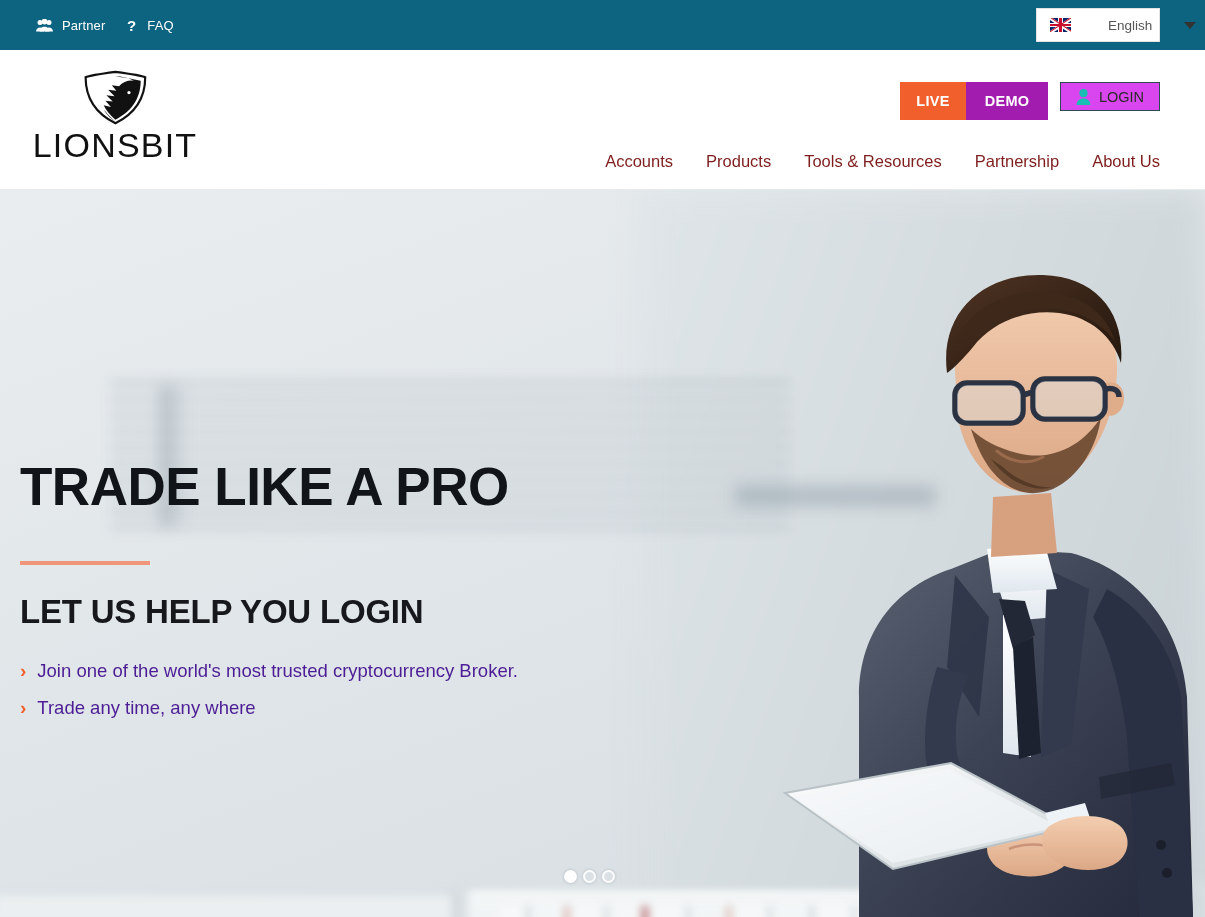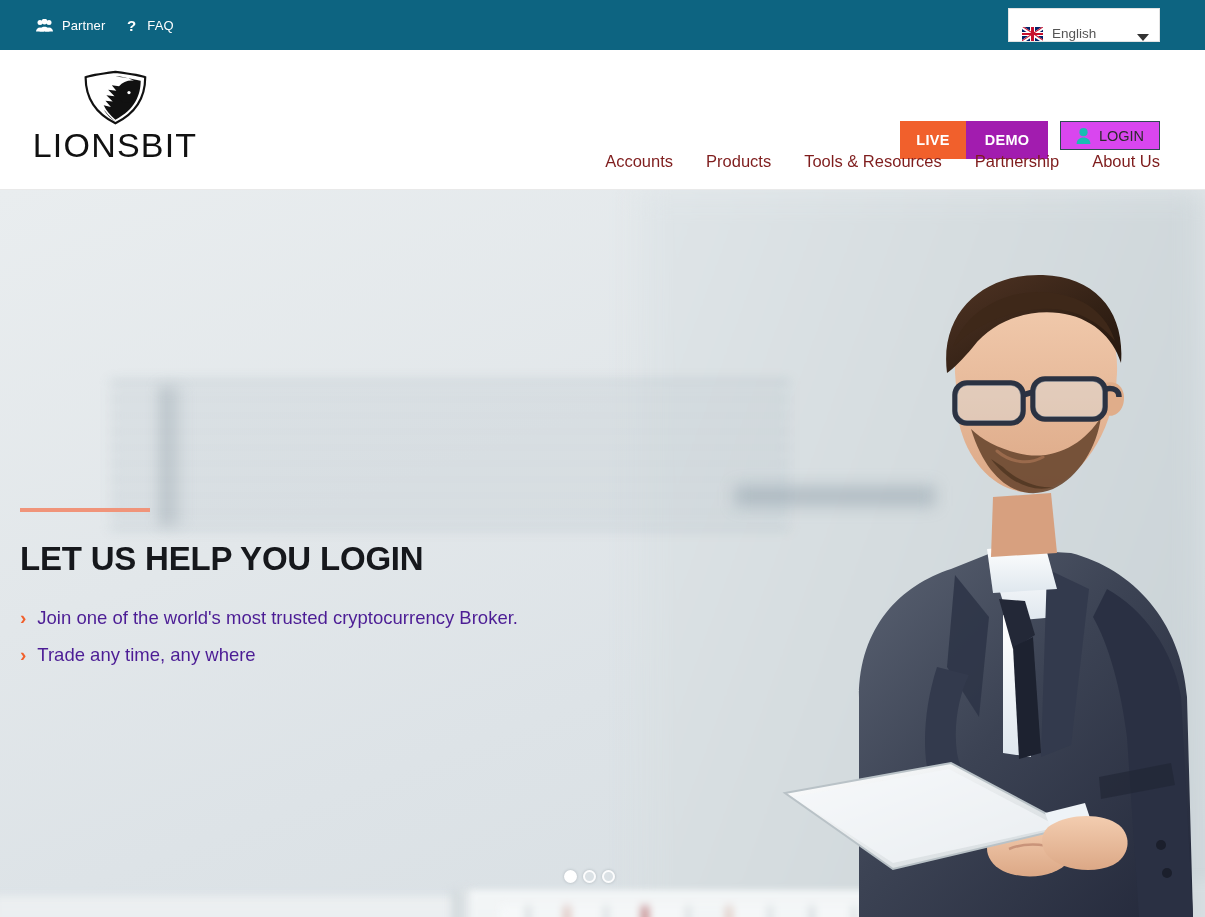--- a/index.html
+++ b/index.html
@@ -33,28 +33,29 @@
     line-height: 1;
   }
   .topbar-link span.lbl { letter-spacing: .1px; }
   .ti { display: inline-flex; align-items: center; justify-content: center; }
 
   
   .lang-select {
     position: absolute;
     right: 45px;
     top: 8px;
-    width: 152px;
+    width: 124px;
     height: 34px;
     background: #ffffff;
     border: 1px solid #e3e3e3;
     display: flex;
-    align-items: flex-end;
+    align-items: center;
     padding: 0 10px 0 13px;
     cursor: pointer;
+    gap: 28px;
   }
   .flag {
     width: 21px; height: 14px;
     position: relative;
     overflow: hidden;
     flex: 0 0 auto;
     background: #012169;
     border: 0;
   }
   .flag i { position: absolute; display: block; }
@@ -108,21 +109,20 @@
     margin-top: 2px;
   }
 
   .actions {
     position: absolute;
     right: 45px;
     top: 32px;
     display: flex;
     align-items: stretch;
     gap: 12px;
-    margin-top: 39px;
   }
   .seg { display: flex; }
   .btn-live, .btn-demo {
     width: 66px;
     height: 38px;
     display: flex;
     align-items: center;
     justify-content: center;
     color: #fff;
     font-size: 14.5px;
@@ -512,20 +512,21 @@
                C350 678 318 672 306 658 C298 648 300 634 310 628 Z" fill="url(#skin)"></path>
 
       <path d="M358 580 L430 566 L434 588 L360 602 Z" fill="#1f2433" opacity=".6"></path>
 
       <circle cx="420" cy="648" r="5" fill="#1b1f2c"></circle>
       <circle cx="426" cy="676" r="5" fill="#1b1f2c"></circle>
     </svg>
   </div>
 
   <div class="hero-copy">
+    <h1 class="h-title">TRADE LIKE A PRO</h1>
     <div class="h-rule"></div>
     <h2 class="h-sub">LET US HELP YOU LOGIN</h2>
 
     <div class="h-list">
       <div class="h-li">
         <span class="chev">›</span>
         <span class="h-li-txt">Join one of the world's most trusted cryptocurrency Broker.</span>
       </div>
       <div class="h-li">
         <span class="chev">›</span>

